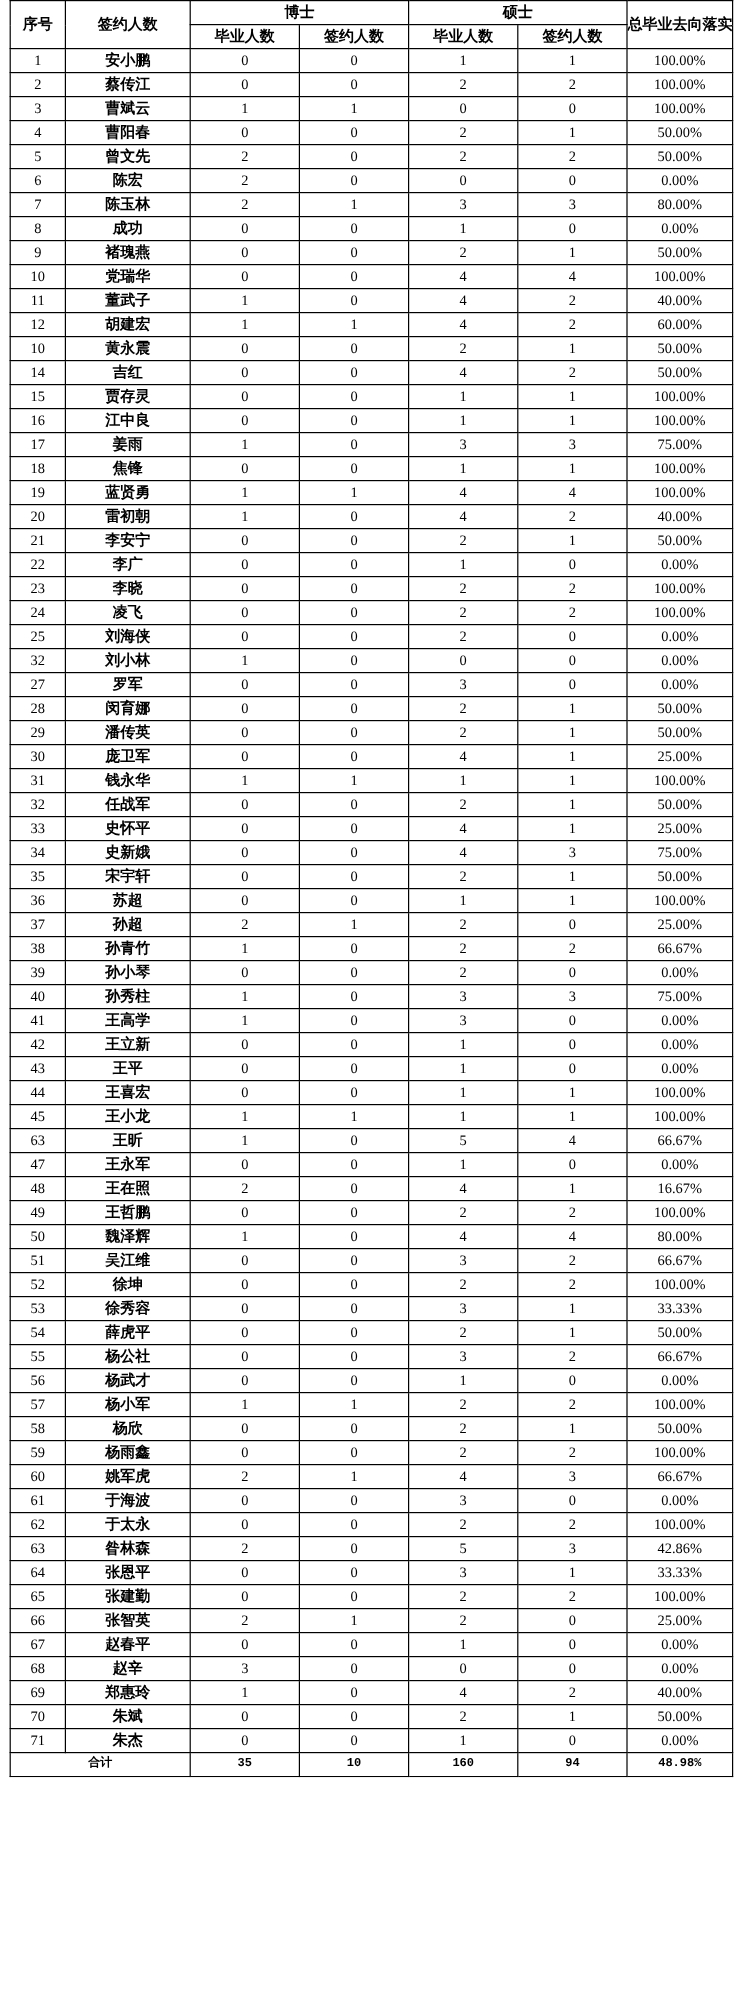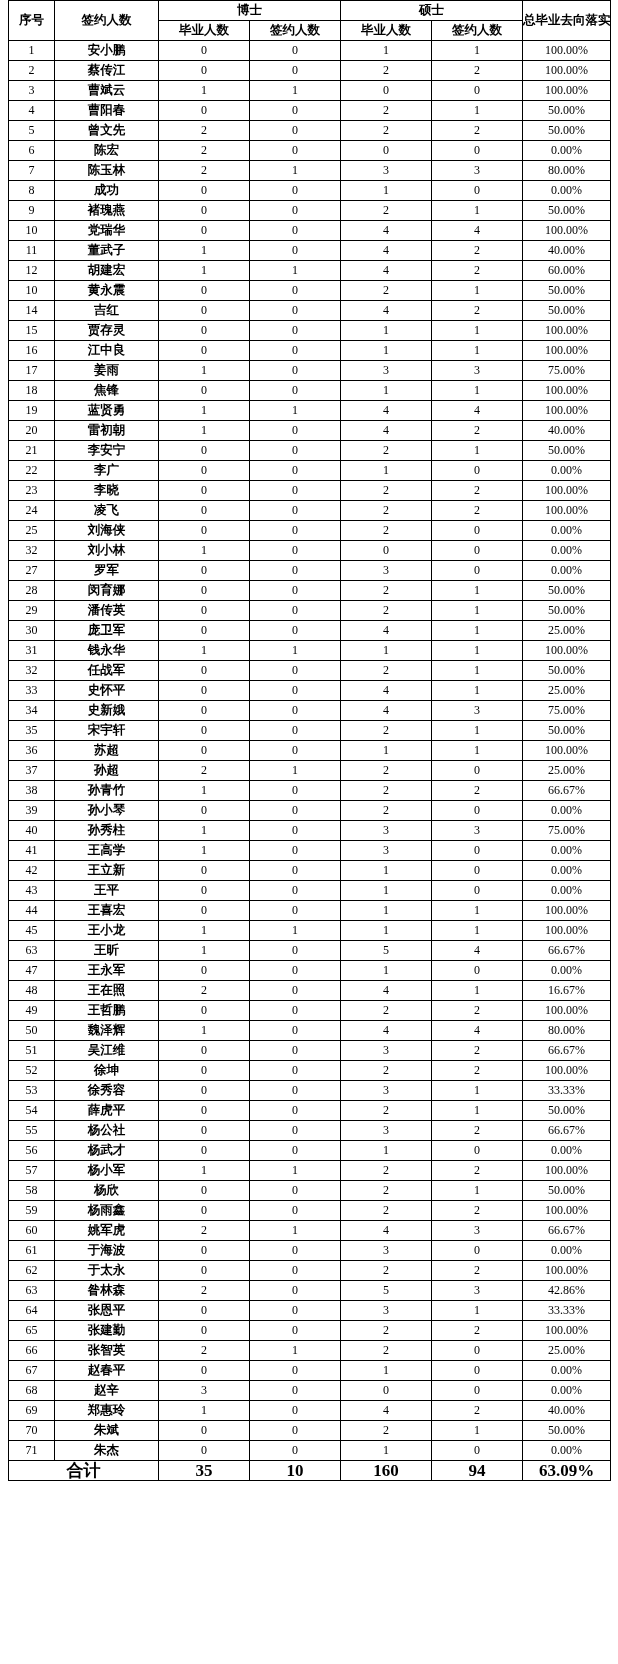--- a/index.html
+++ b/index.html
@@ -58,23 +58,23 @@
   td.name {
     font-family: "Liberation Sans", "DejaVu Sans", sans-serif;
     font-weight: bold;
     font-size: 12.5px;
   }
   td.num, td.idx, td.rate {
     font-family: "Liberation Serif", "DejaVu Serif", serif;
     font-size: 12px;
   }
   tfoot td {
-    font-family: Liberation Serif, serif;
+    font-family: Liberation Mono, monospace;
     font-weight: bold;
-    font-size: 17px;
+    font-size: 10px;
     height: 20px;
     line-height: 20px;
   }
   col.c-idx { width: 46px; }
   col.c-name { width: 104px; }
   col.c-n { width: 91px; }
   col.c-rate { width: 88px; }
 </style>
 </head>
 <body>
@@ -748,18 +748,18 @@
           <td class="rate">0.00%</td>
         </tr>
       </tbody>
     <tfoot>
       <tr>
         <td colspan="2">合计</td>
         <td>35</td>
         <td>10</td>
         <td>160</td>
         <td>94</td>
-        <td>63.09%</td>
+        <td>48.98%</td>
       </tr>
     </tfoot>
   </table>
 
 </div>
 
 </body></html>

